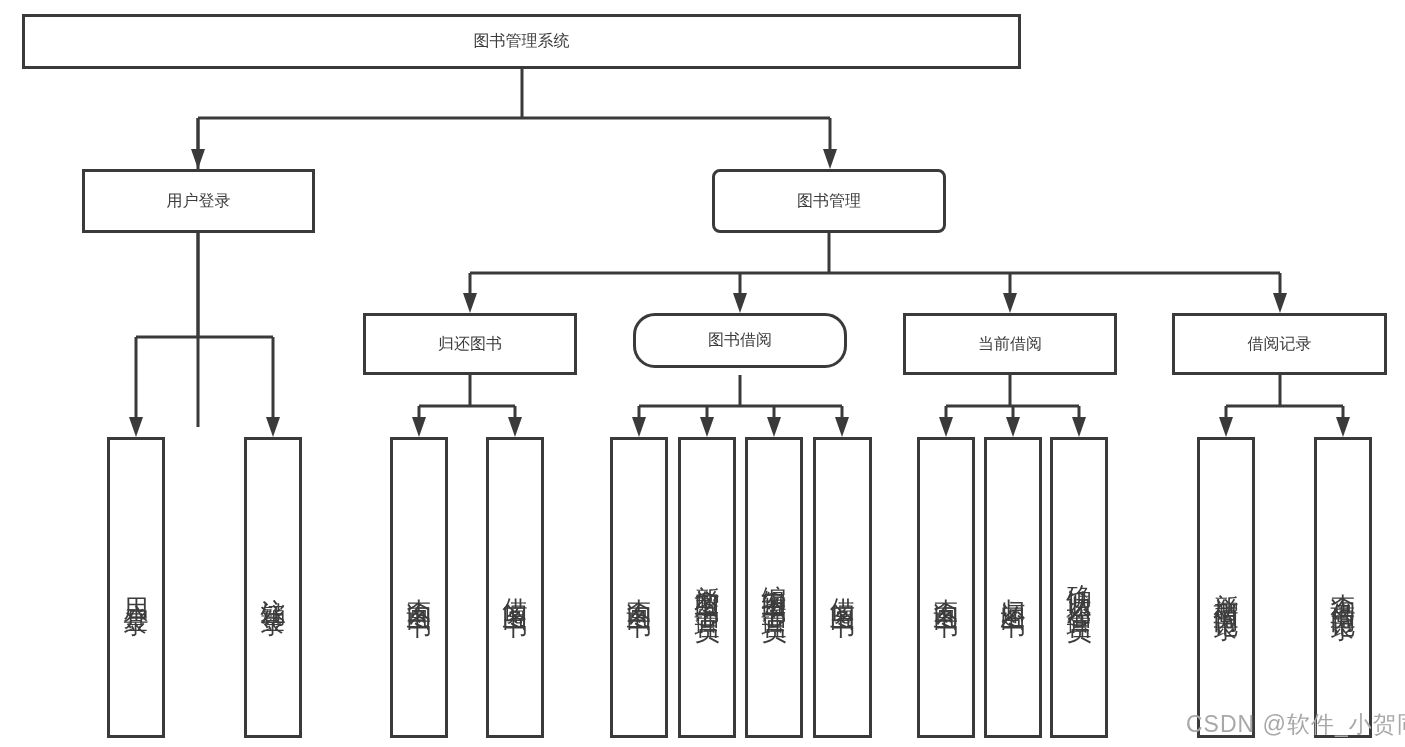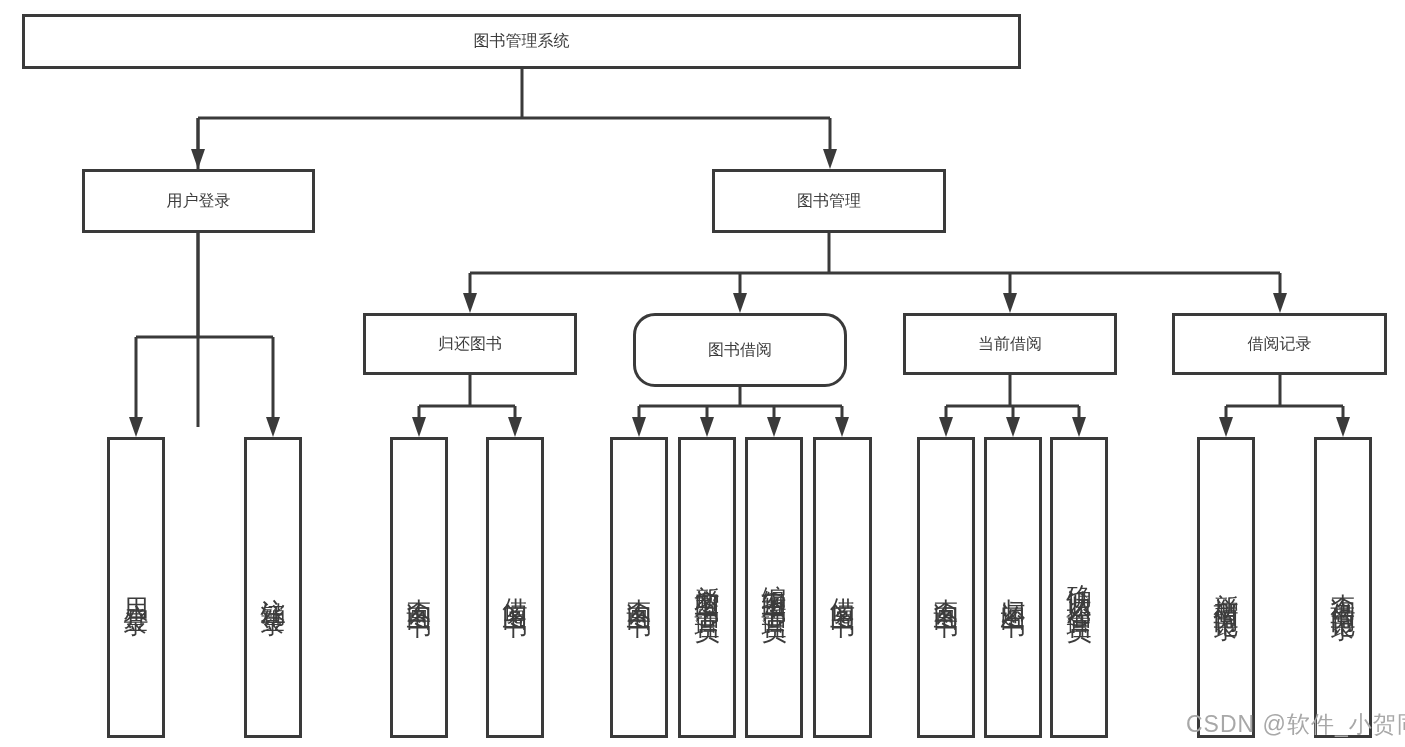--- a/index.html
+++ b/index.html
@@ -110,24 +110,24 @@
     <g>
       <path d="M1280 375 V406 M1226 406 H1343 M1226 406 V428 M1343 406 V428"></path>
       <polygon points="1219,417 1233,417 1226,437"></polygon>
       <polygon points="1336,417 1350,417 1343,437"></polygon>
     </g>
   </svg>
 
   <div class="node" style="left:22px; top:14px; width:999px; height:55px;">图书管理系统</div>
 
   <div class="node" style="left:82px; top:169px; width:233px; height:64px;">用户登录</div>
-  <div class="node" style="left:712px; top:169px; width:234px; height:64px;">图书管理</div>
+  <div class="node" style="left:712px; top:169px; width:234px; height:64px;border-radius:8px;">图书管理</div>
 
   <div class="node" style="left:363px; top:313px; width:214px; height:62px;">归还图书</div>
-  <div class="node" style="left:633px; top:313px; width:214px; height:74px;border-radius:22px;">图书借阅</div>
+  <div class="node" style="left:633px; top:313px; width:214px; height:55px;border-radius:22px;">图书借阅</div>
   <div class="node" style="left:903px; top:313px; width:214px; height:62px;">当前借阅</div>
   <div class="node" style="left:1172px; top:313px; width:215px; height:62px;">借阅记录</div>
 
   <div class="node leaf" style="left:107px; top:437px; width:58px; height:301px;">用户登录</div>
   <div class="node leaf" style="left:244px; top:437px; width:58px; height:301px;">注销登录</div>
 
   <div class="node leaf" style="left:390px; top:437px; width:58px; height:301px;">查询图书</div>
   <div class="node leaf" style="left:486px; top:437px; width:58px; height:301px;">借阅图书</div>
 
   <div class="node leaf" style="left:610px; top:437px; width:58px; height:301px;">查询图书</div>

